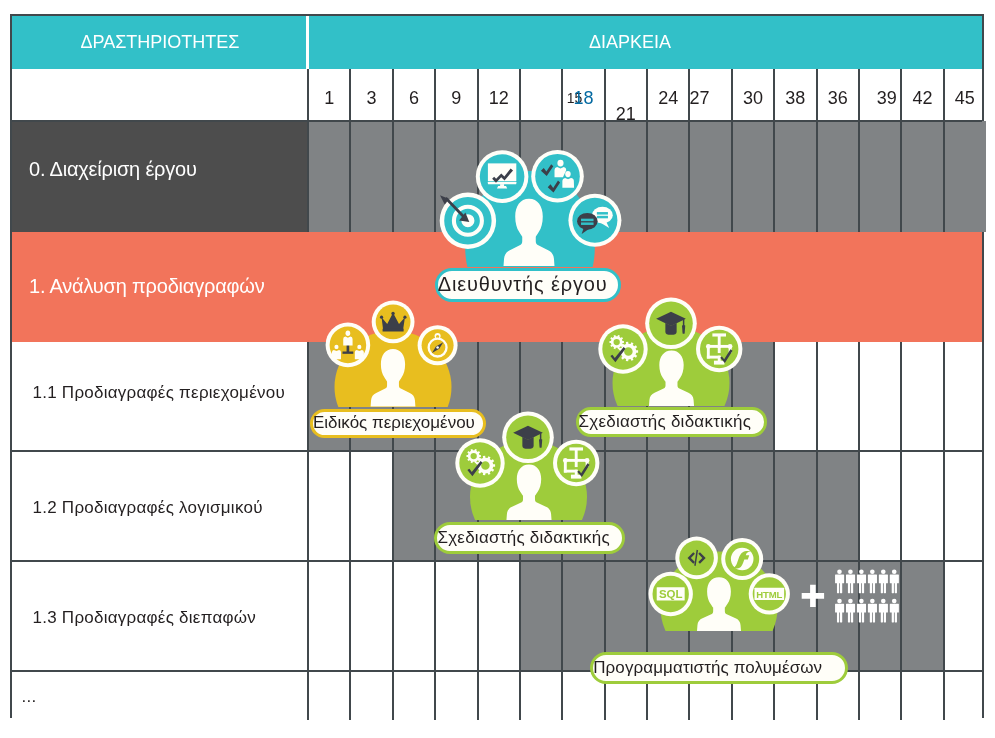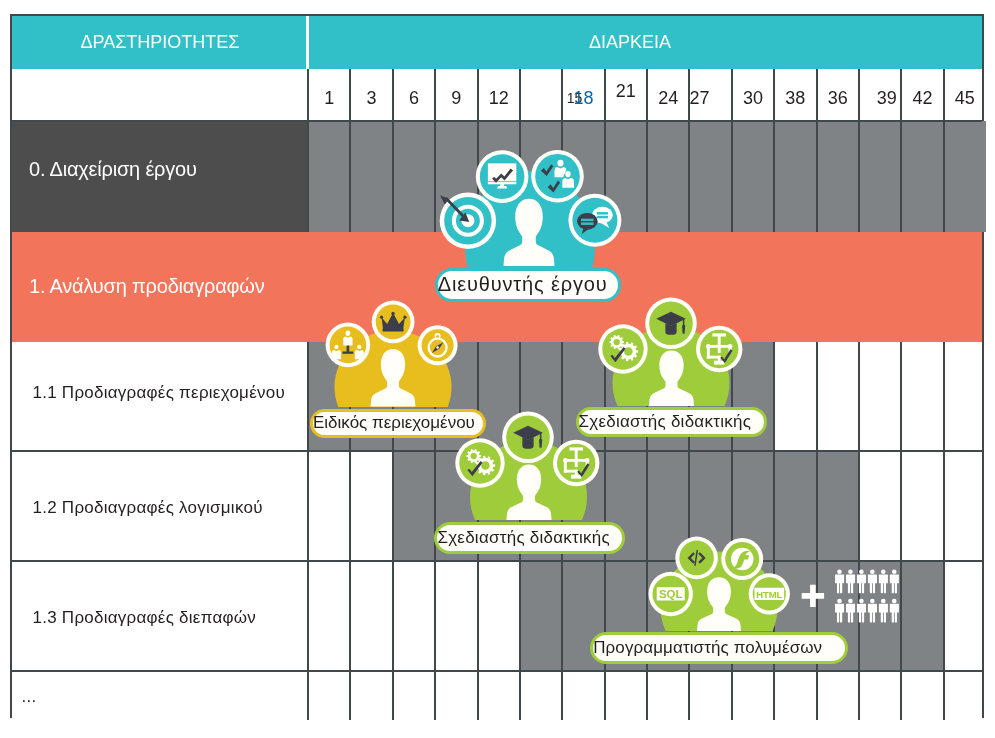--- a/index.html
+++ b/index.html
@@ -98,21 +98,21 @@
         <div class="rowline" style="top: 654.3px;"></div>
       </div>
     <div id="ticks">
         <div style="position: absolute; left: 296px; top: 52.7px; width: 42.375px; height: 52.6px; line-height: 58.6px; text-align: center; font-size: 18px; color: rgb(35, 31, 32);">1</div>
         <div style="position: absolute; left: 338.375px; top: 52.7px; width: 42.375px; height: 52.6px; line-height: 58.6px; text-align: center; font-size: 18px; color: rgb(35, 31, 32);">3</div>
         <div style="position: absolute; left: 380.75px; top: 52.7px; width: 42.375px; height: 52.6px; line-height: 58.6px; text-align: center; font-size: 18px; color: rgb(35, 31, 32);">6</div>
         <div style="position: absolute; left: 423.125px; top: 52.7px; width: 42.375px; height: 52.6px; line-height: 58.6px; text-align: center; font-size: 18px; color: rgb(35, 31, 32);">9</div>
         <div style="position: absolute; left: 465.5px; top: 52.7px; width: 42.375px; height: 52.6px; line-height: 58.6px; text-align: center; font-size: 18px; color: rgb(35, 31, 32);">12</div>
         <div style="position: absolute; left: 507.875px; top: 52.7px; width: 42.375px; height: 52.6px; line-height: 58.6px; text-align: right; font-size: 14px; color: rgb(35, 31, 32); padding-left: 20px;">15</div>
         <div style="position: absolute; left: 550.25px; top: 52.7px; width: 42.375px; height: 52.6px; line-height: 58.6px; text-align: center; font-size: 18px; color: #0369a1;">18</div>
-        <div style="position: absolute; left: 592.625px; top: 46px; width: 42.375px; height: 52.6px; line-height: 58.6px; text-align: center; font-size: 18px; color: rgb(35, 31, 32);">21</div>
+        <div style="position: absolute; left: 592.625px; top: 69px; width: 42.375px; height: 52.6px; line-height: 58.6px; text-align: center; font-size: 18px; color: rgb(35, 31, 32);">21</div>
         <div style="position: absolute; left: 635px; top: 52.7px; width: 42.375px; height: 52.6px; line-height: 58.6px; text-align: center; font-size: 18px; color: rgb(35, 31, 32);">24</div>
         <div style="position: absolute; left: 677.375px; top: 52.7px; width: 42.375px; height: 52.6px; line-height: 58.6px; font-size: 18px; color: rgb(35, 31, 32);">27</div>
         <div style="position: absolute; left: 719.75px; top: 52.7px; width: 42.375px; height: 35px; line-height: 58.6px; text-align: center; font-size: 18px; color: rgb(35, 31, 32);">30</div>
         <div style="position: absolute; left: 762.125px; top: 52.7px; width: 42.375px; height: 52.6px; line-height: 58.6px; text-align: center; font-size: 18px; color: rgb(35, 31, 32);">38</div>
         <div style="position: absolute; left: 804.5px; top: 52.7px; width: 42.375px; height: 52.6px; line-height: 58.6px; text-align: center; font-size: 18px; color: rgb(35, 31, 32);">36</div>
         <div style="position: absolute; left: 846.875px; top: 52.7px; width: 56px; height: 52.6px; line-height: 58.6px; text-align: center; font-size: 18px; color: rgb(35, 31, 32);">39</div>
         <div style="position: absolute; left: 889.25px; top: 52.7px; width: 42.375px; height: 52.6px; line-height: 58.6px; text-align: center; font-size: 18px; color: rgb(35, 31, 32);">42</div>
         <div style="position: absolute; left: 931.625px; top: 52.7px; width: 42.375px; height: 52.6px; line-height: 58.6px; text-align: center; font-size: 18px; color: rgb(35, 31, 32);">45</div>
       </div>
   </div>
@@ -382,21 +382,21 @@
           </g>
           <g>
             <circle cx="769.3" cy="593.9" r="20.6" fill="#fffef8"></circle>
             <circle cx="769.3" cy="593.9" r="16.6" fill="#9ecc3b"></circle>
             <g transform="translate(753.8499999999999,578.4499999999999) scale(0.309)">
               <rect x="2" y="30" width="96" height="40" rx="2" fill="#fffef8"></rect>
               <text x="50" y="51" text-anchor="middle" dominant-baseline="central" font-family="&quot;Liberation Sans&quot;,sans-serif" font-size="31" font-weight="bold" letter-spacing="-0.5" fill="#9ecc3b">HTML</text>
             </g>
           </g>
         </svg>
-        <div class="pill" style="left: 590.2px; top: 632px; width: 258px; height: 32px; border: 3px solid rgb(158, 204, 59); border-radius: 16px;">
+        <div class="pill" style="left: 590.2px; top: 652px; width: 258px; height: 32px; border: 3px solid rgb(158, 204, 59); border-radius: 16px;">
           <span style="font-size: 17px; letter-spacing: 0.1px;">Προγραμματιστής πολυμέσων</span>
         </div>
       </div>
     </div>
 <svg width="995" height="738" viewBox="0 0 995 738" style="position: absolute; left: 0px; top: 0px; pointer-events: none;">
       <path d="M810.1 584.8 h5.6 v8.3 h8.4 v5.6 h-8.4 v8.3 h-5.6 v-8.3 h-8.4 v-5.6 h8.4 Z" fill="#ffffff"></path>
       <g>
         <path d="M4.55 0 a2.25 2.25 0 1 1 0 4.5 a2.25 2.25 0 1 1 0 -4.5 Z M0.55 5 h8 a0.5 0.5 0 0 1 0.5 0.5 v7.6 a0.5 0.5 0 0 1 -0.5 0.5 h-1.35 v9.6 a0.45 0.45 0 0 1 -0.45 0.45 h-1.25 a0.45 0.45 0 0 1 -0.45 -0.45 v-9.45 h-0.8 v9.45 a0.45 0.45 0 0 1 -0.45 0.45 h-1.25 a0.45 0.45 0 0 1 -0.45 -0.45 v-9.6 h-1.35 a0.5 0.5 0 0 1 -0.5 -0.5 v-7.6 a0.5 0.5 0 0 1 0.5 -0.5 Z" fill="#ffffff" transform="translate(834.8,569.6) scale(1.03,1.0)"></path>
         <path d="M4.55 0 a2.25 2.25 0 1 1 0 4.5 a2.25 2.25 0 1 1 0 -4.5 Z M0.55 5 h8 a0.5 0.5 0 0 1 0.5 0.5 v7.6 a0.5 0.5 0 0 1 -0.5 0.5 h-1.35 v9.6 a0.45 0.45 0 0 1 -0.45 0.45 h-1.25 a0.45 0.45 0 0 1 -0.45 -0.45 v-9.45 h-0.8 v9.45 a0.45 0.45 0 0 1 -0.45 0.45 h-1.25 a0.45 0.45 0 0 1 -0.45 -0.45 v-9.6 h-1.35 a0.5 0.5 0 0 1 -0.5 -0.5 v-7.6 a0.5 0.5 0 0 1 0.5 -0.5 Z" fill="#ffffff" transform="translate(845.75,569.6) scale(1.03,1.0)"></path>
         <path d="M4.55 0 a2.25 2.25 0 1 1 0 4.5 a2.25 2.25 0 1 1 0 -4.5 Z M0.55 5 h8 a0.5 0.5 0 0 1 0.5 0.5 v7.6 a0.5 0.5 0 0 1 -0.5 0.5 h-1.35 v9.6 a0.45 0.45 0 0 1 -0.45 0.45 h-1.25 a0.45 0.45 0 0 1 -0.45 -0.45 v-9.45 h-0.8 v9.45 a0.45 0.45 0 0 1 -0.45 0.45 h-1.25 a0.45 0.45 0 0 1 -0.45 -0.45 v-9.6 h-1.35 a0.5 0.5 0 0 1 -0.5 -0.5 v-7.6 a0.5 0.5 0 0 1 0.5 -0.5 Z" fill="#ffffff" transform="translate(856.6999999999999,569.6) scale(1.03,1.0)"></path>

